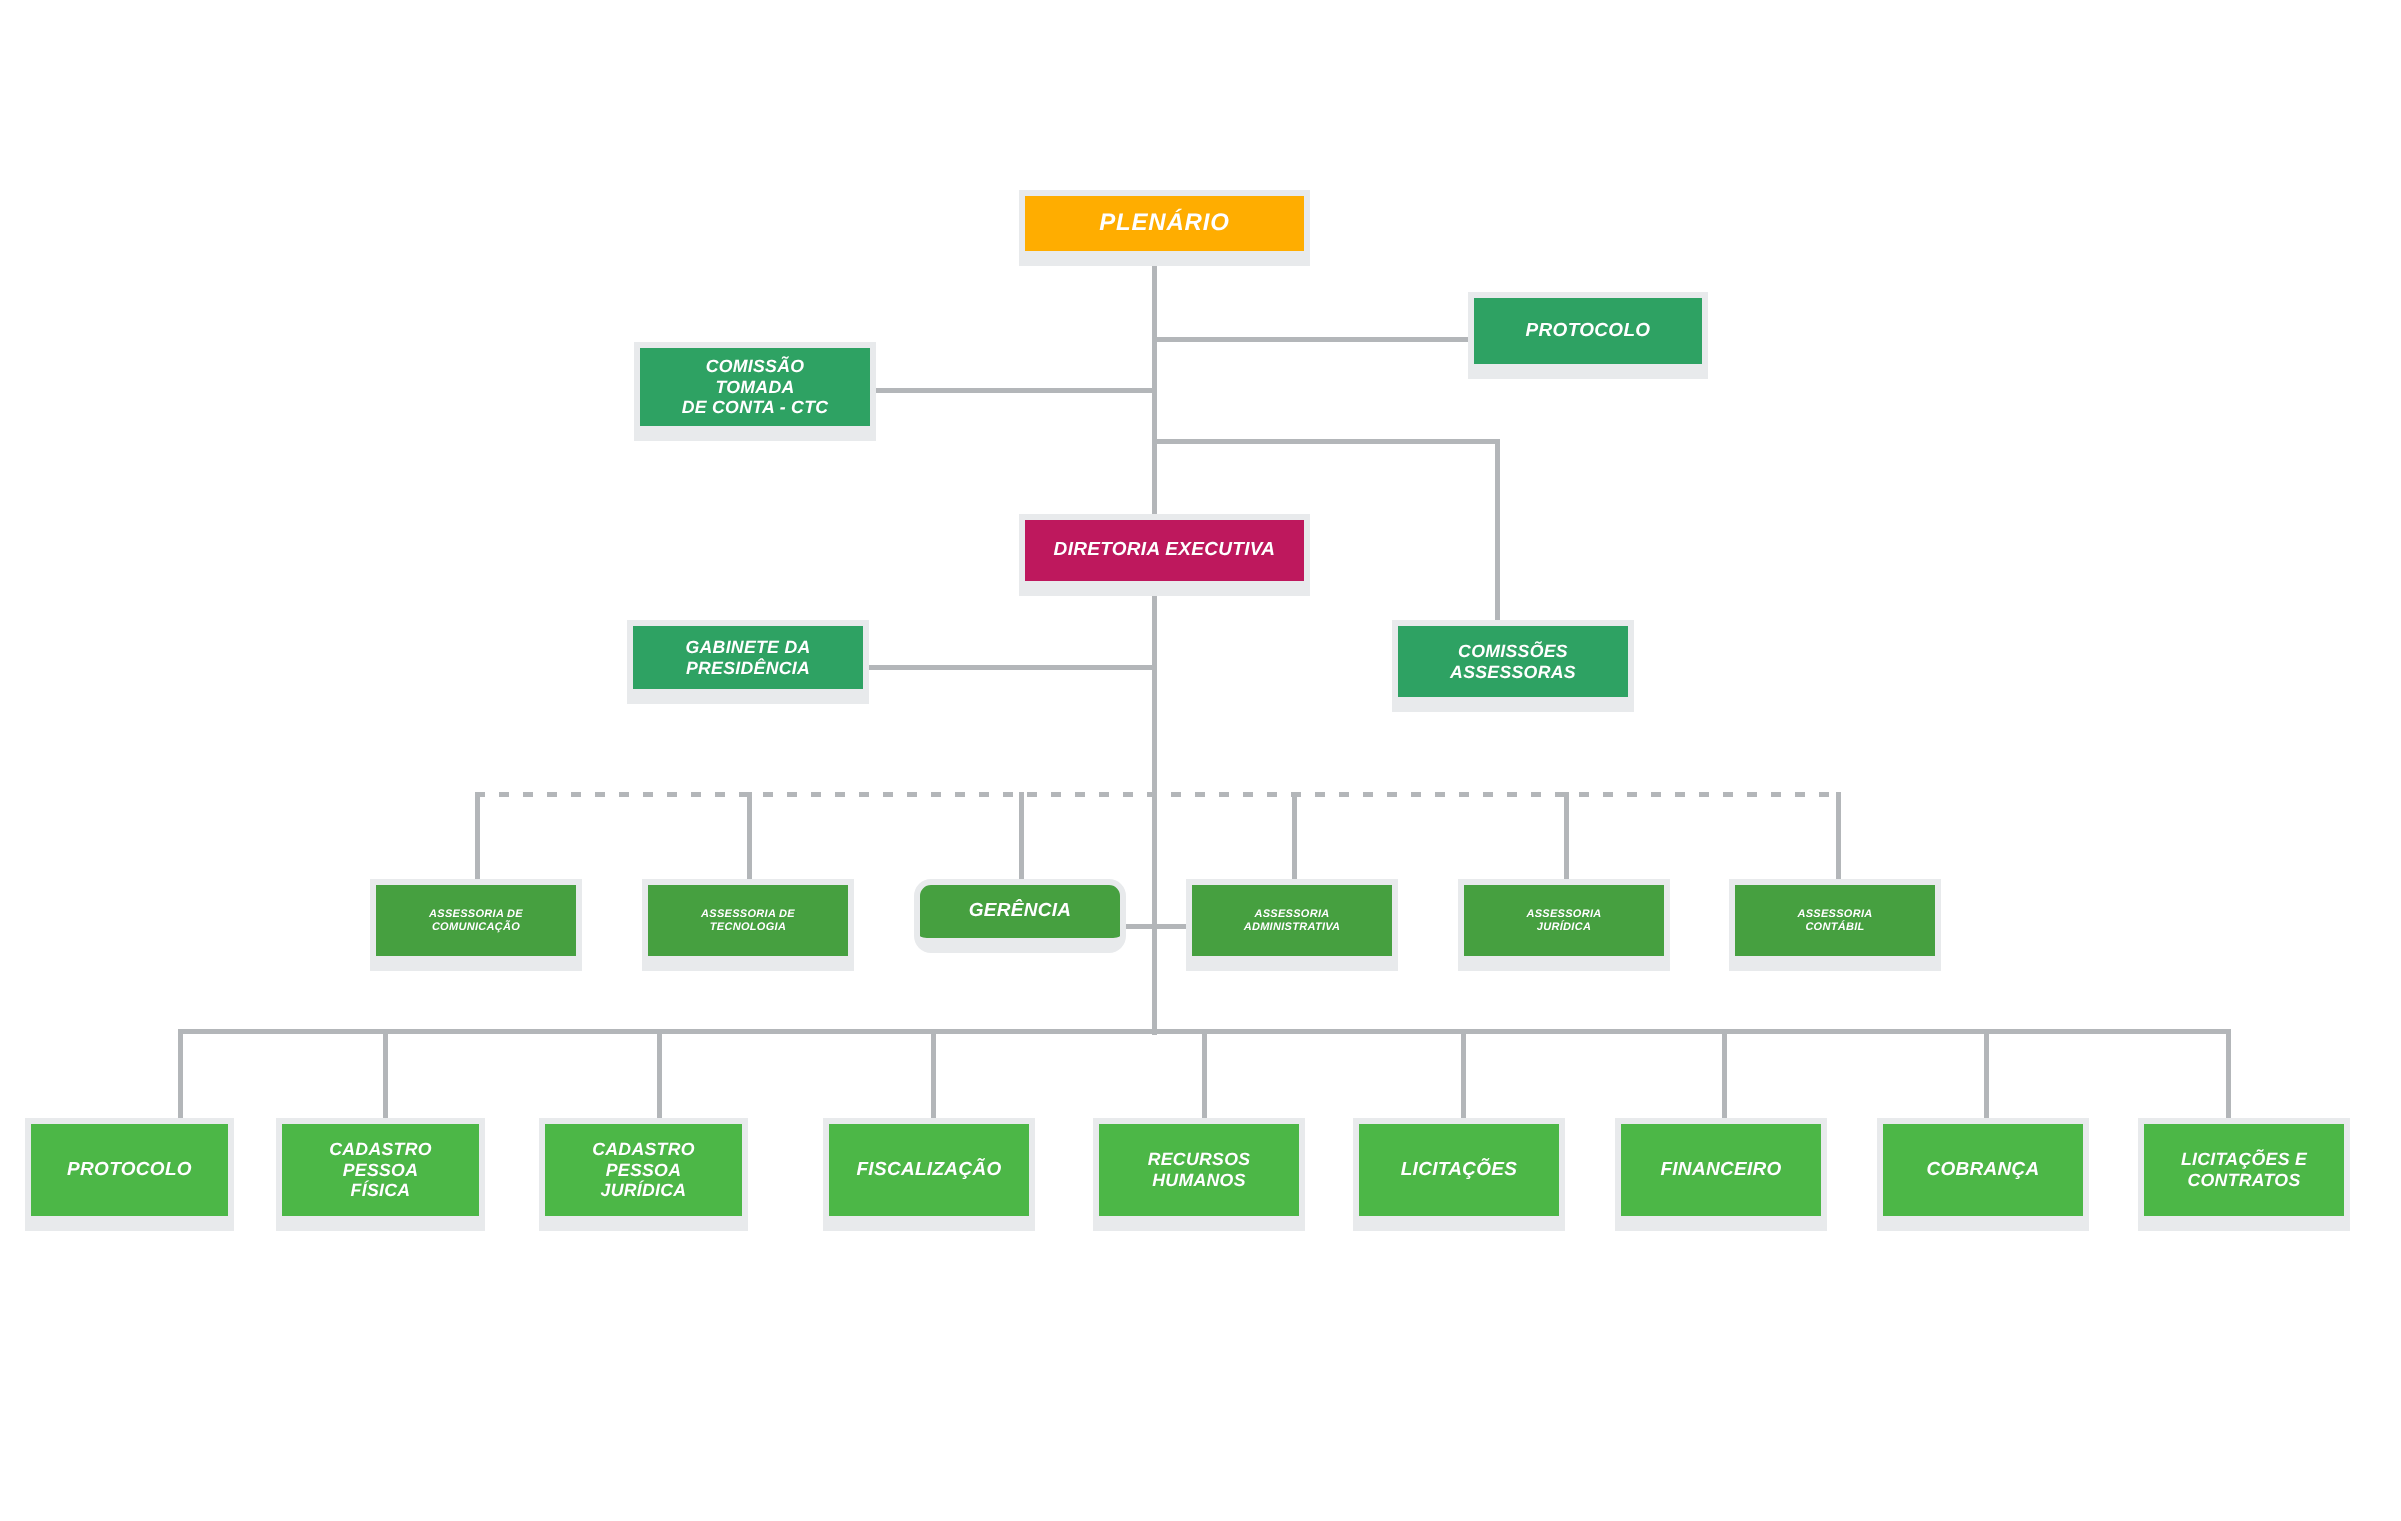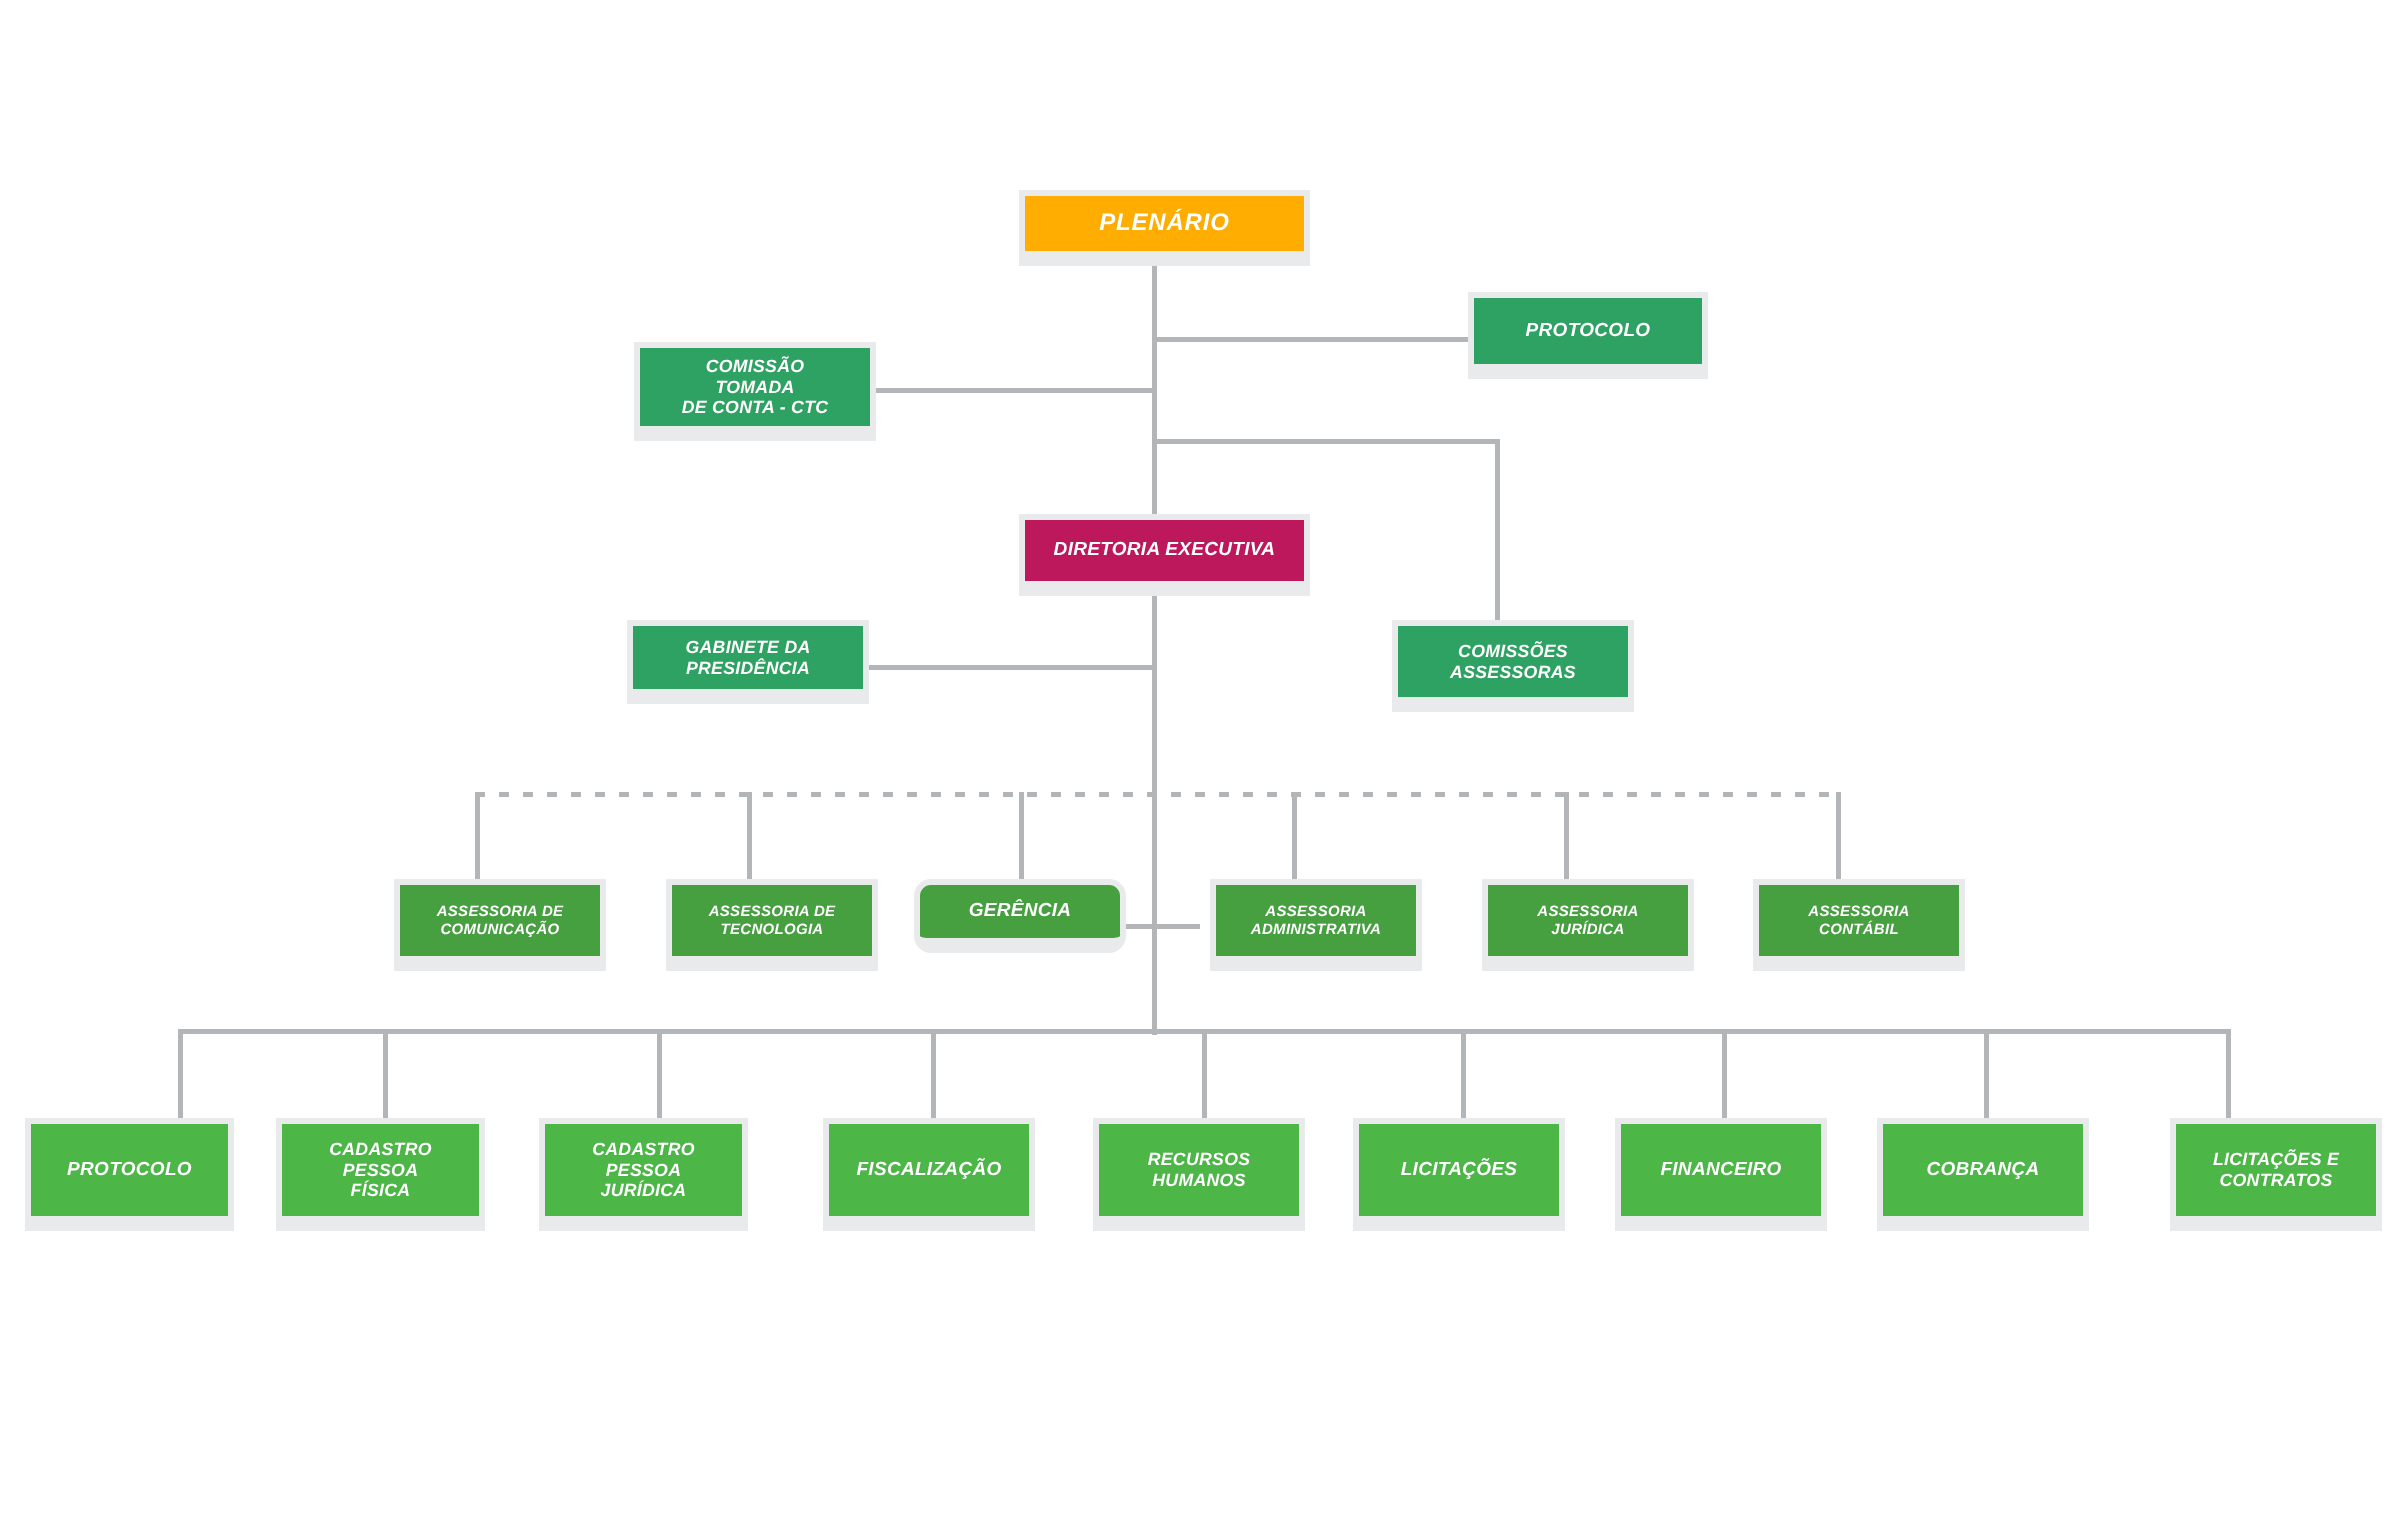--- a/index.html
+++ b/index.html
@@ -66,21 +66,21 @@
   .c-orange     { background: #ffad00; }
   .c-green-mid  { background: #2ea263; }
   .c-green-dark { background: #be185d; }
   .c-green-lite { background: #46a040; }
   .c-green-brt  { background: #4cb747; }
 
   
   .f-xl  { font-size: 24px; letter-spacing: 0.8px; }
   .f-lg  { font-size: 19px; }
   .f-md  { font-size: 17.7px; }
-  .f-sm  { font-size: 15px; margin-left: 24px; }
+  .f-sm  { font-size: 11px; }
 </style>
 </head>
 <body>
 
 <div id="chart-root">
 
   <div class="conn v" style="left:1152px; top:266px;  height:248px;"></div>
   <div class="conn h" style="left:1152px; top:337px;  width:320px;"></div>
   <div class="conn h" style="left:869px; top:388px;  width:288px;"></div>
 
@@ -200,19 +200,19 @@
   </div>
 
   <div class="node c-green-brt f-lg" style="left:1615px; top:1118px; width:212px; height:113px;">
     <span class="label">FINANCEIRO</span>
   </div>
 
   <div class="node c-green-brt f-lg" style="left:1877px; top:1118px; width:212px; height:113px;">
     <span class="label">COBRANÇA</span>
   </div>
 
-  <div class="node c-green-brt f-md" style="left:2138px; top:1118px; width:212px; height:113px;margin-left:32px;">
+  <div class="node c-green-brt f-md" style="left:2138px; top:1118px; width:212px; height:113px;">
     <span class="label">LICITAÇÕES E
 CONTRATOS</span>
   </div>
 
 </div>
 
 
 </body></html>

